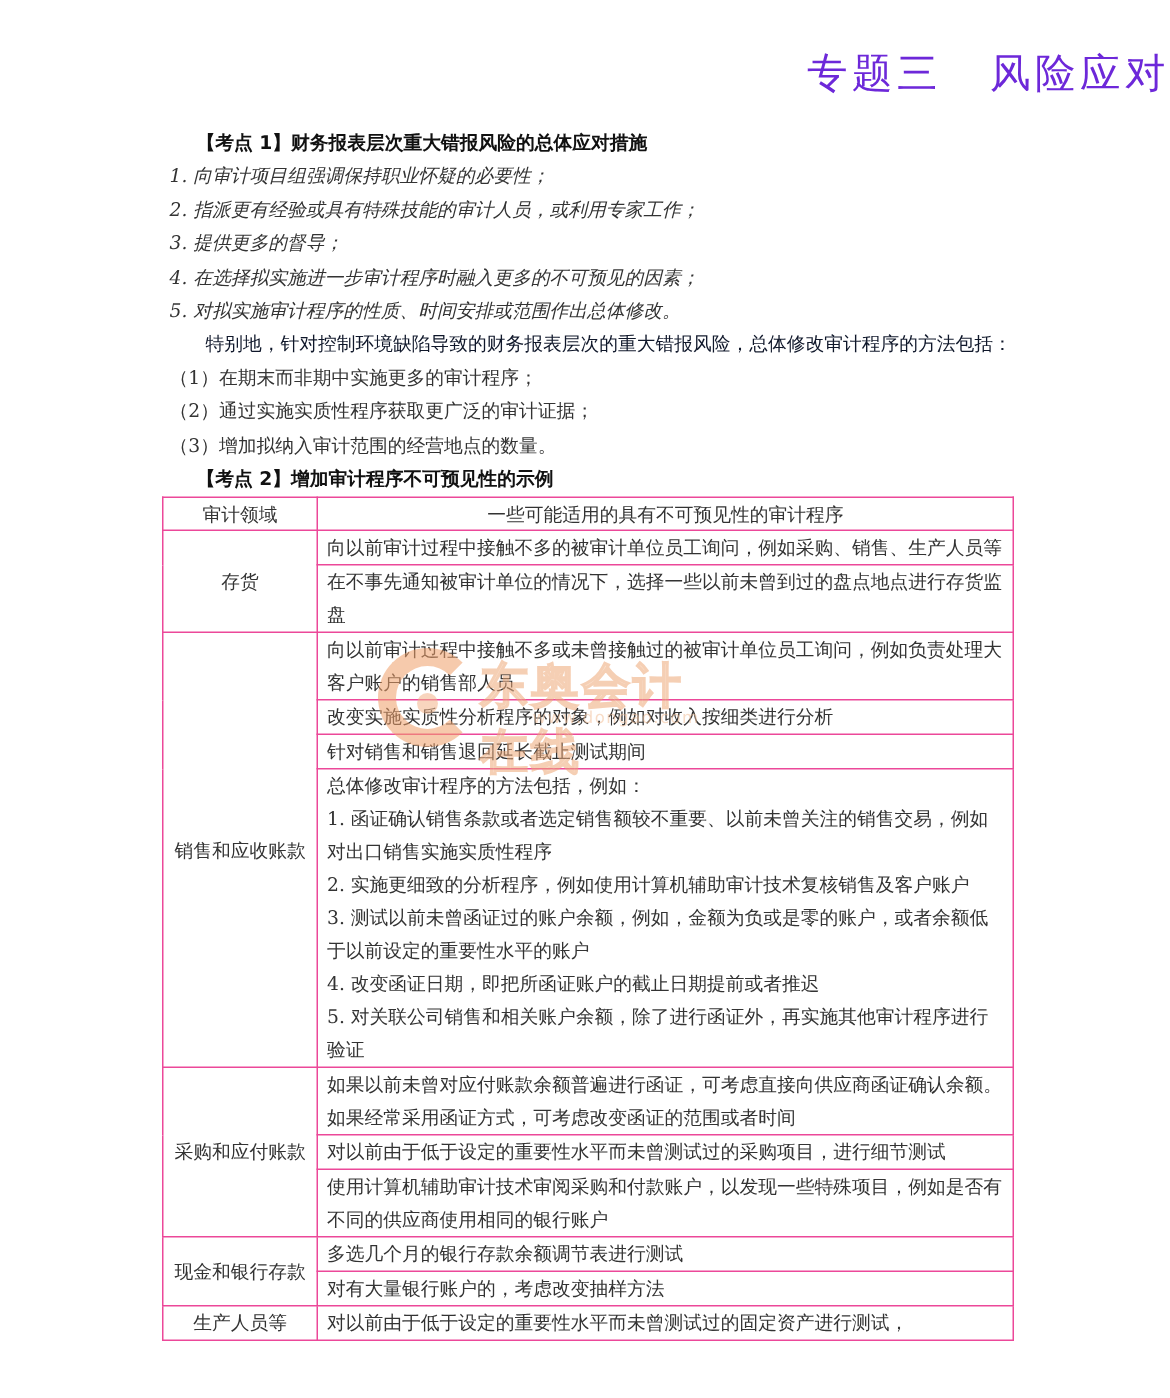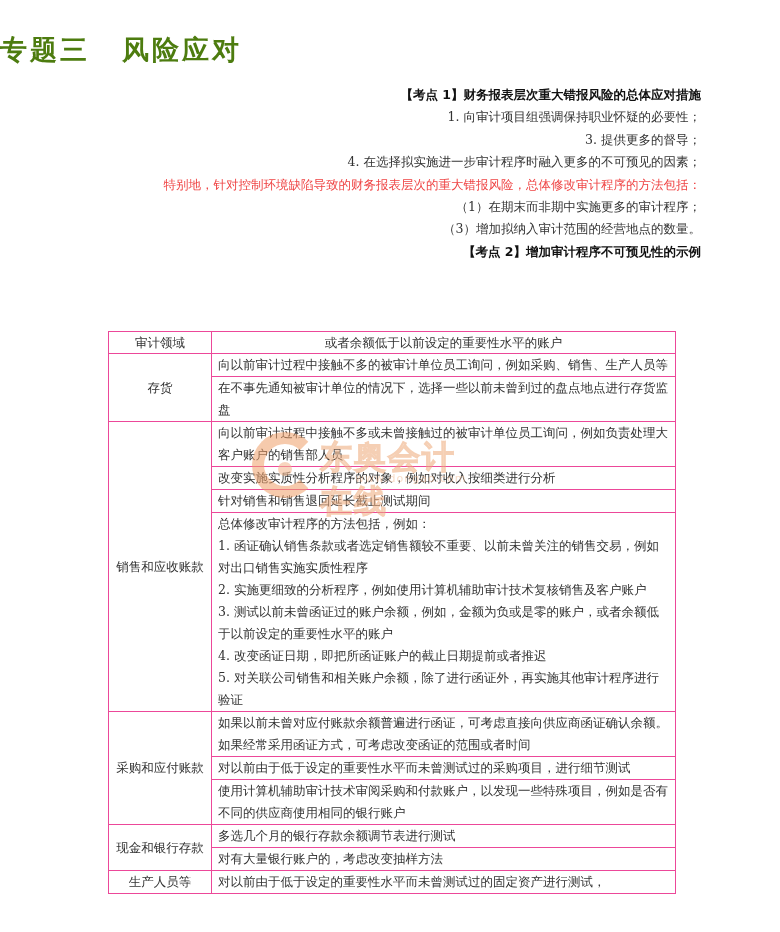--- a/index.html
+++ b/index.html
@@ -13,48 +13,47 @@
       position: relative;
       overflow: hidden;
       font-family: "DejaVu Serif", "Liberation Serif", serif;
       color: #1a1a1a;
     }
     .page-title {
       position: absolute;
       top: 14px;
       left: 0;
       width: 780px;
-      text-align: left;
-      font-family: "DejaVu Sans", "Liberation Sans", sans-serif;
-      font-weight: bold;
+      text-align: right;
+      font-family: "DejaVu Sans", "Liberation Sans", sans-serif;
+      font-weight: normal;
       font-size: 27px;
       letter-spacing: 3px;
       line-height: 36px;
-      color: #4d7c0f;
+      color: #6d28d9;
     }
     .page-title .gap { display: inline-block; width: 32px; }
 
     .content {
       position: absolute;
       top: 84px;
-      left: 131px;
+      left: 113px;
       width: 570px;
       font-size: 12.5px;
       line-height: 22.4px;
-      text-align: right;
     }
     .heading {
       font-family: "DejaVu Sans", "Liberation Sans", sans-serif;
       font-weight: bold;
       font-size: 12.5px;
       margin-left: 18px;
       color: #111;
     }
-    .item { margin-left: 30px; color: #333; }
-    .para { text-indent: 30px; color: #ef4444; margin-left: 0; padding-left: 0; }
+    .item { color: #333; font-style: italic; }
+    .para { text-indent: 30px; color: #0f172a; margin-left: 0; padding-left: 0; }
     .para-wrap { margin-left: -6px; width: 576px; }
     .sub-item { color: #333; }
 
     table.audit {
       position: absolute;
       top: 331px;
       left: 108px;
       width: 568px;
       border-collapse: collapse;
       font-size: 12.5px;
@@ -128,35 +127,38 @@
 </head>
 <body>
 
 <h1 class="page-title">
   <span>专题三</span><span class="gap"></span><span>风险应对</span>
 </h1>
 
 <div class="content">
   <div class="heading">【考点 1】财务报表层次重大错报风险的总体应对措施</div>
   <div class="item">1. 向审计项目组强调保持职业怀疑的必要性；</div>
+  <div class="item">2. 指派更有经验或具有特殊技能的审计人员，或利用专家工作；</div>
   <div class="item">3. 提供更多的督导；</div>
   <div class="item">4. 在选择拟实施进一步审计程序时融入更多的不可预见的因素；</div>
+  <div class="item">5. 对拟实施审计程序的性质、时间安排或范围作出总体修改。</div>
   <div class="para-wrap">
     <div class="para">特别地，针对控制环境缺陷导致的财务报表层次的重大错报风险，总体修改审计程序的方法包括：</div>
   </div>
   <div class="sub-item">（1）在期末而非期中实施更多的审计程序；</div>
+  <div class="sub-item">（2）通过实施实质性程序获取更广泛的审计证据；</div>
   <div class="sub-item">（3）增加拟纳入审计范围的经营地点的数量。</div>
   <div class="heading" style="">【考点 2】增加审计程序不可预见性的示例</div>
 </div>
 
 <table class="audit">
   <tbody>
       <tr>
     <th>审计领域</th>
-    <th>或者余额低于以前设定的重要性水平的账户</th>
+    <th>一些可能适用的具有不可预见性的审计程序</th>
   </tr>
 
   <tr>
     <td class="area" rowspan="2">存货</td>
     <td class="proc">向以前审计过程中接触不多的被审计单位员工询问，例如采购、销售、生产人员等</td>
   </tr>
   <tr>
     <td class="proc">在不事先通知被审计单位的情况下，选择一些以前未曾到过的盘点地点进行存货监盘</td>
   </tr>
 

